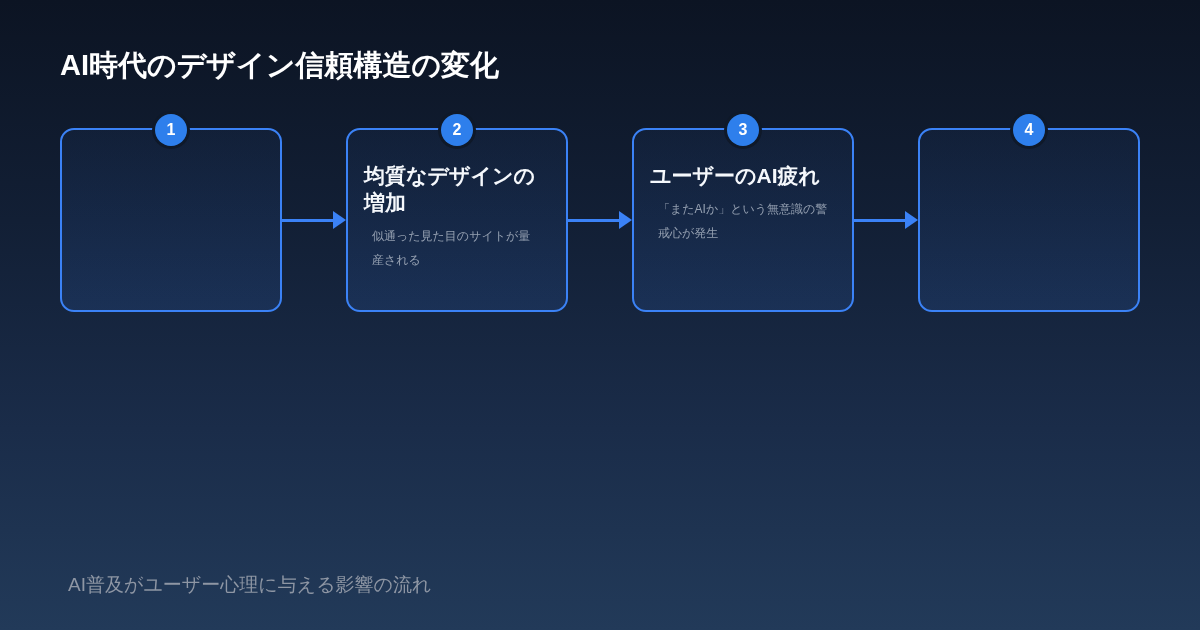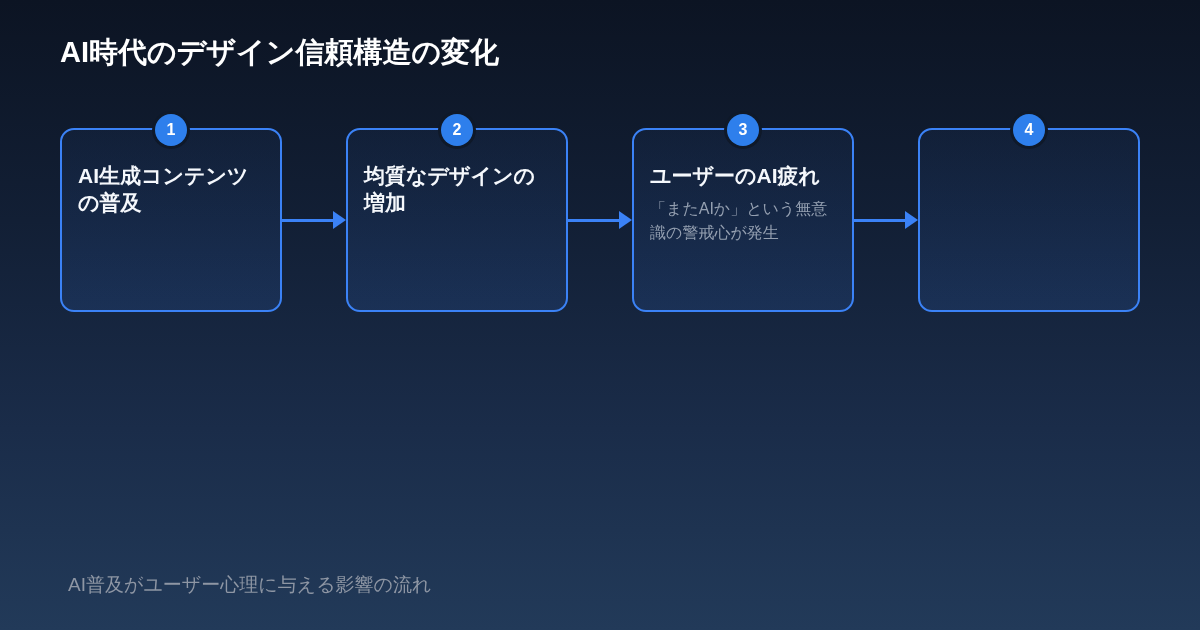--- a/index.html
+++ b/index.html
@@ -12,21 +12,21 @@
   }
   .page {
     position: relative;
     width: 1200px;
     height: 630px;
     background: linear-gradient(180deg, #0c1423 0%, #121f35 35%, #1a2c49 68%, #223a59 100%);
   }
   .page-title {
     position: absolute;
     left: 60px;
-    top: 35px;
+    top: 48px;
     margin: 0;
     font-size: 29px;
     line-height: 34px;
     font-weight: 700;
     color: #ffffff;
   }
   .flow {
     position: absolute;
     left: 60px;
     top: 128px;
@@ -63,24 +63,24 @@
     justify-content: center;
   }
   .card-title {
     font-size: 21px;
     line-height: 27px;
     font-weight: 700;
     color: #f5f8fc;
     margin: 0 0 8px 0;
   }
   .card-desc {
-    font-size: 16px;
+    font-size: 12px;
     line-height: 24px;
     color: #95a0b1;
-    margin: 0;
+    margin: 8px;
   }
   .connector {
     flex: 1;
     display: flex;
     align-items: center;
   }
   .connector .line {
     flex: 1;
     height: 3px;
     background: #3b82f6;
@@ -106,31 +106,31 @@
 <body>
 
 <div class="page">
 
   <h1 class="page-title">AI時代のデザイン信頼構造の変化</h1>
 
   <div class="flow">
 
     <div class="card">
       <div class="badge">1</div>
-      <div class="card-title">AI生成コンテンツの普及</div>
     </div>
 
     <div class="connector">
       <div class="line"></div>
       <div class="head"></div>
     </div>
 
     <div class="card">
       <div class="badge">2</div>
       <div class="card-title">均質なデザインの増加</div>
+      <div class="card-desc">似通った見た目のサイトが量産される</div>
     </div>
 
     <div class="connector">
       <div class="line"></div>
       <div class="head"></div>
     </div>
 
     <div class="card">
       <div class="badge">3</div>
       <div class="card-title">ユーザーのAI疲れ</div>

